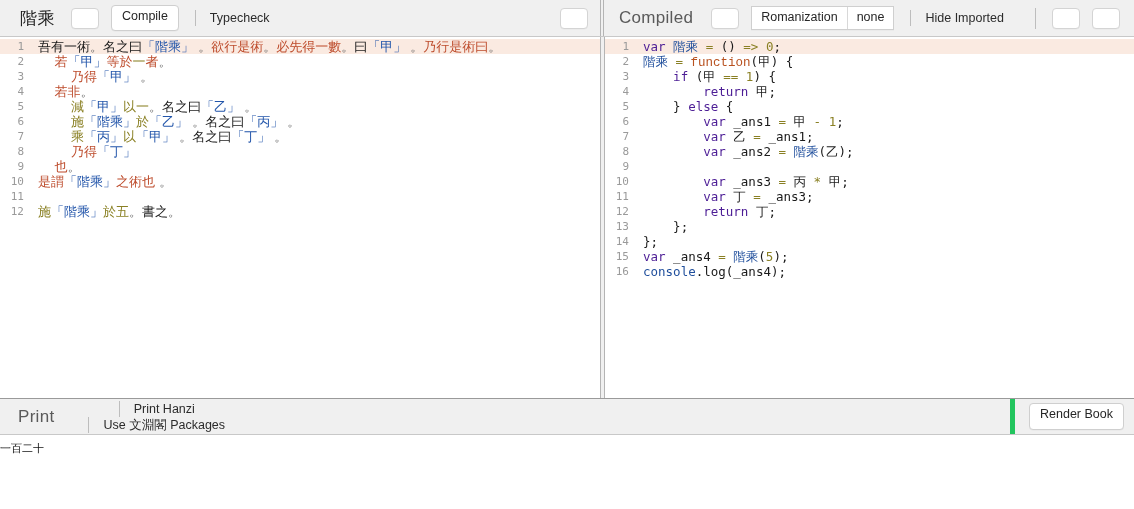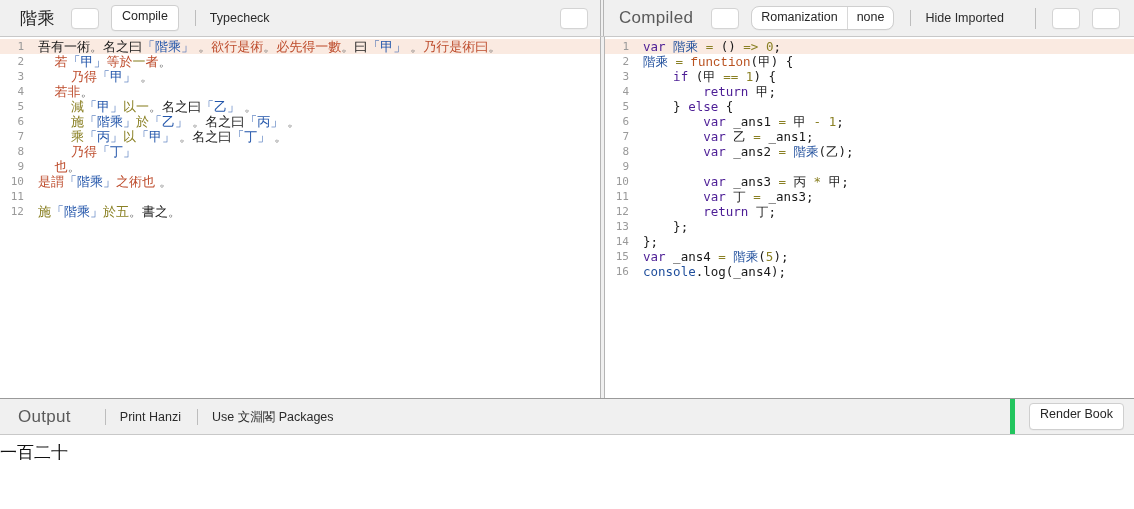--- a/index.html
+++ b/index.html
@@ -93,21 +93,21 @@
     padding-left: 14px;
     margin-left: 16px;
     border-left: 1px solid #bdbdbd;
     white-space: nowrap;
     line-height: 16px;
   }
   .seg {
     display: flex;
     background: #ffffff;
     border: 1px solid #cfcfcf;
-    border-radius: 8px;
+    border-radius: 0;
     overflow: hidden;
     box-shadow: 0 0.5px 0 rgba(0,0,0,0.05);
   }
   .seg > span {
     font-size: 12.5px;
     color: #262626;
     padding: 4px 9px 5px 9px;
     line-height: 1;
     white-space: nowrap;
   }
@@ -210,36 +210,36 @@
     border-bottom: 1px solid #c8c8c8;
     box-sizing: border-box;
     padding-left: 18px;
   }
   .output-title {
     font-size: 17px;
     color: #5a5a5a;
     margin-right: 18px;
     letter-spacing: 0.3px;
   }
-  .out-btns { display: flex; align-items: center; }
+  .out-btns { display: flex; align-items: center; flex-direction: column; }
   .render-wrap {
     display: flex;
     align-items: center;
     padding-left: 14px;
     margin-left: 0;
     border-left: 5px solid #22c55e;
     height: 100%;
     padding-right: 10px;
   }
   .output-body {
     height: 73px;
     background: #ffffff;
     padding: 6px 0 0 0;
     font-family: "DejaVu Sans", sans-serif;
-    font-size: 17px;
+    font-size: 11px;
     color: #111111;
     box-sizing: border-box;
   }
 </style>
 </head>
 <body>
 
 <div class="topbar">
 
   <div class="topbar-left">
@@ -301,21 +301,21 @@
         <div class="line"><div class="gutter">12</div><div class="rtext"><span class="j-txt">        </span><span class="j-kw">return</span><span class="j-txt"> 丁;</span></div></div>
         <div class="line"><div class="gutter">13</div><div class="rtext"><span class="j-txt">    };</span></div></div>
         <div class="line"><div class="gutter">14</div><div class="rtext"><span class="j-txt">};</span></div></div>
         <div class="line"><div class="gutter">15</div><div class="rtext"><span class="j-kw">var</span><span class="j-txt"> _ans4 </span><span class="j-op">=</span><span class="j-txt"> </span><span class="j-id">階乘</span><span class="j-txt">(</span><span class="j-num">5</span><span class="j-txt">);</span></div></div>
         <div class="line"><div class="gutter">16</div><div class="rtext"><span class="j-id">console</span><span class="j-txt">.log(_ans4);</span></div></div>
       </div>
   </div>
 </div>
 
 <div class="output-bar">
-  <div class="output-title">Output</div>
+  <div class="output-title">Print</div>
   <div class="out-btns">
     <div class="plain-label">Print Hanzi</div>
     <div class="plain-label">Use 文淵閣 Packages</div>
   </div>
   <div class="spacer"></div>
   <div class="render-wrap">
     <button class="tool-btn">Render Book</button>
   </div>
 </div>
 

